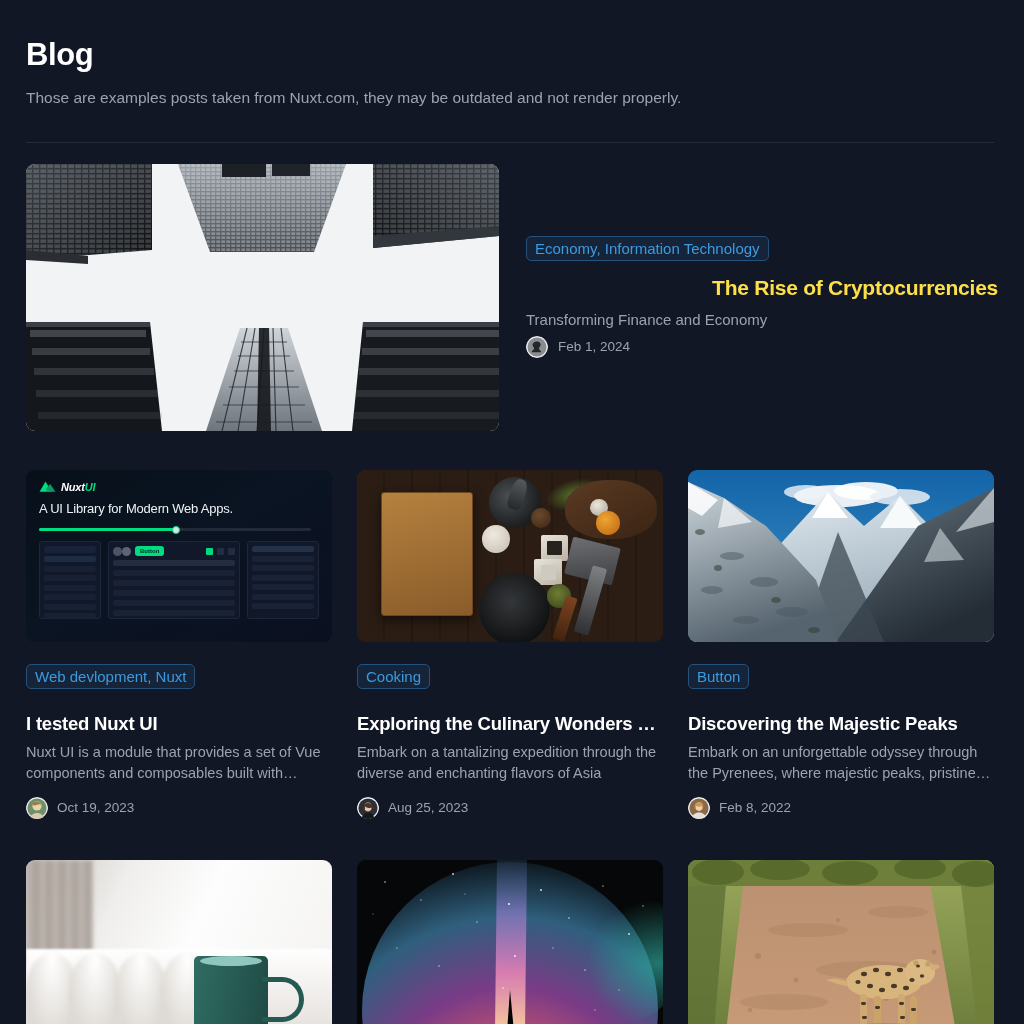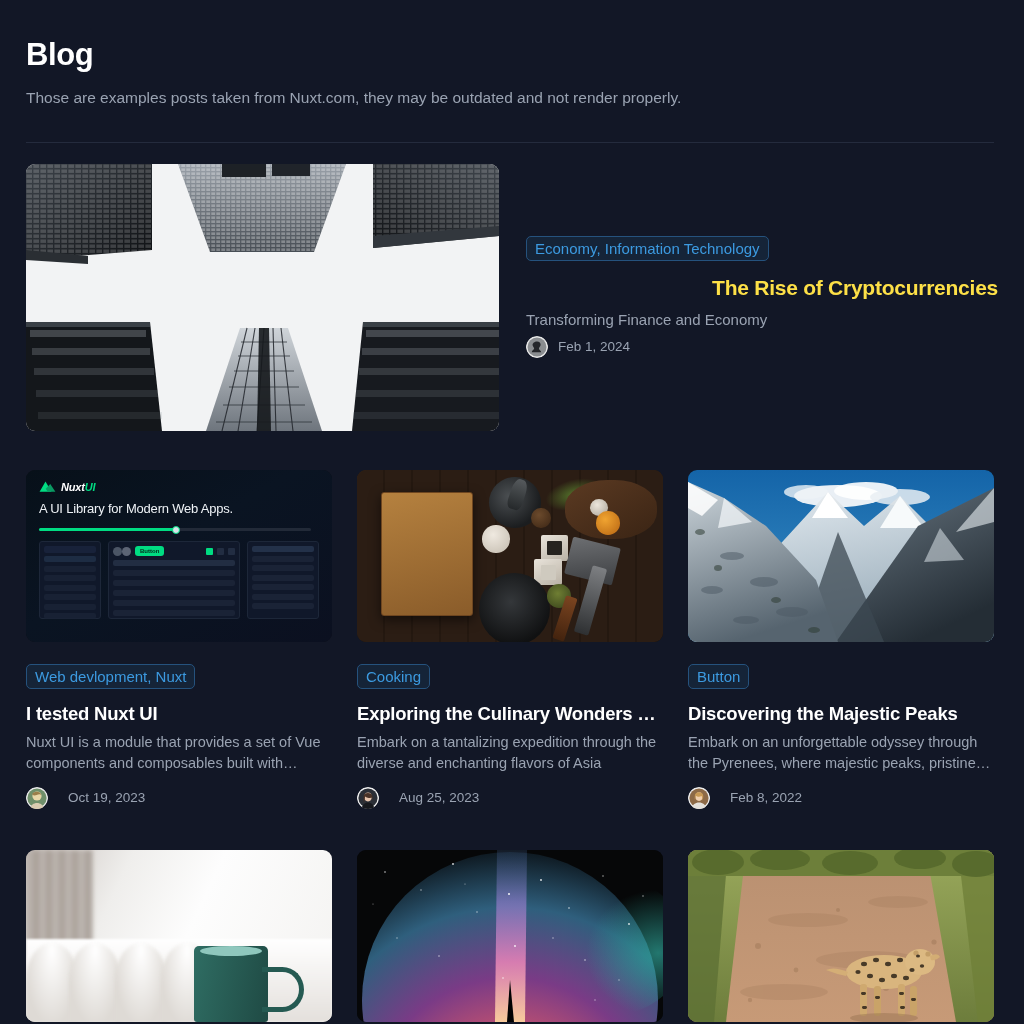--- a/index.html
+++ b/index.html
@@ -147,21 +147,21 @@
     height: 172px;
     border-radius: 9px;
     overflow: hidden;
     position: relative;
     background: #0b0d14;
   }
 
   .card-body { padding-top: 22px; }
 
   .card-title {
-    margin-top: 13px;
+    margin-top: 23px;
     font-size: 18.5px;
     line-height: 23px;
     font-weight: 700;
     color: #ffffff;
     letter-spacing: -0.2px;
     white-space: nowrap;
     overflow: hidden;
     text-overflow: ellipsis;
   }
 
@@ -174,21 +174,21 @@
     -webkit-line-clamp: 2;
     -webkit-box-orient: vertical;
     overflow: hidden;
     max-height: 41px;
   }
 
   .card-meta {
     margin-top: 14px;
     display: flex;
     align-items: center;
-    gap: 20px;
+    gap: 9px;
   }
 
   .row-3 { margin-top: 41px; }
 
   
   .art { width: 100%; height: 100%; display: block; }
 
   
   .nuxt-promo {
     width: 100%; height: 100%;

